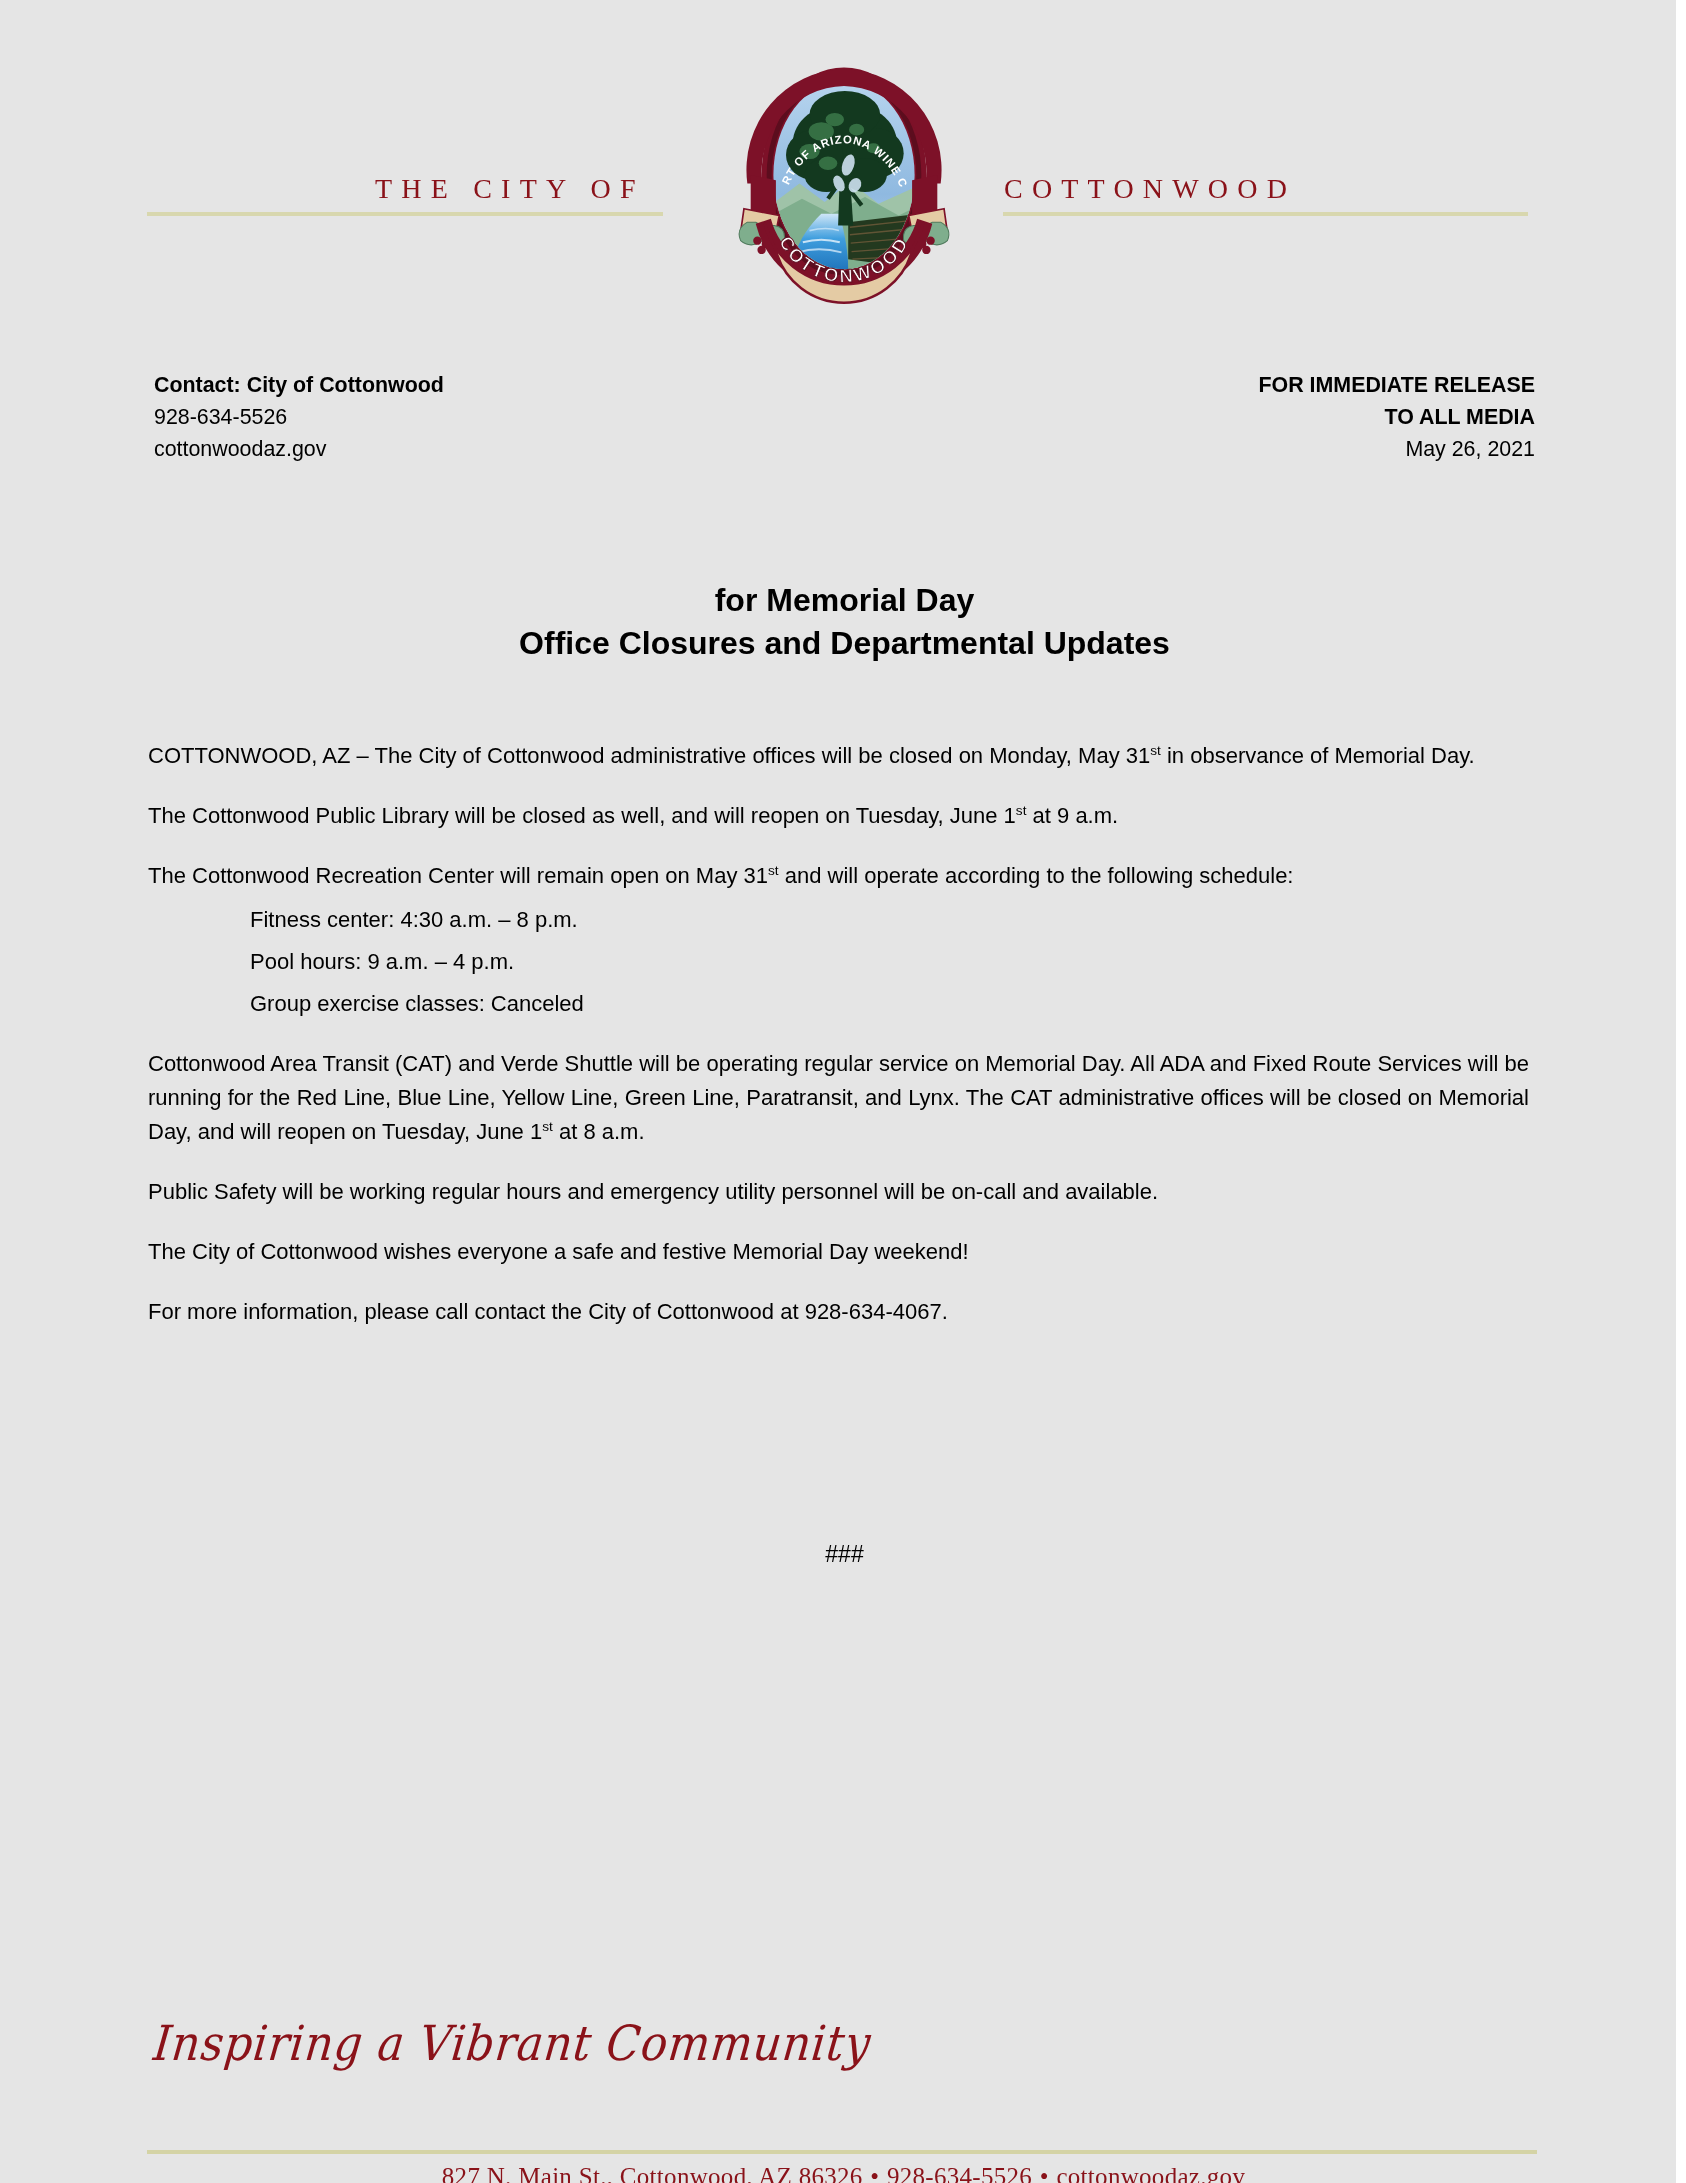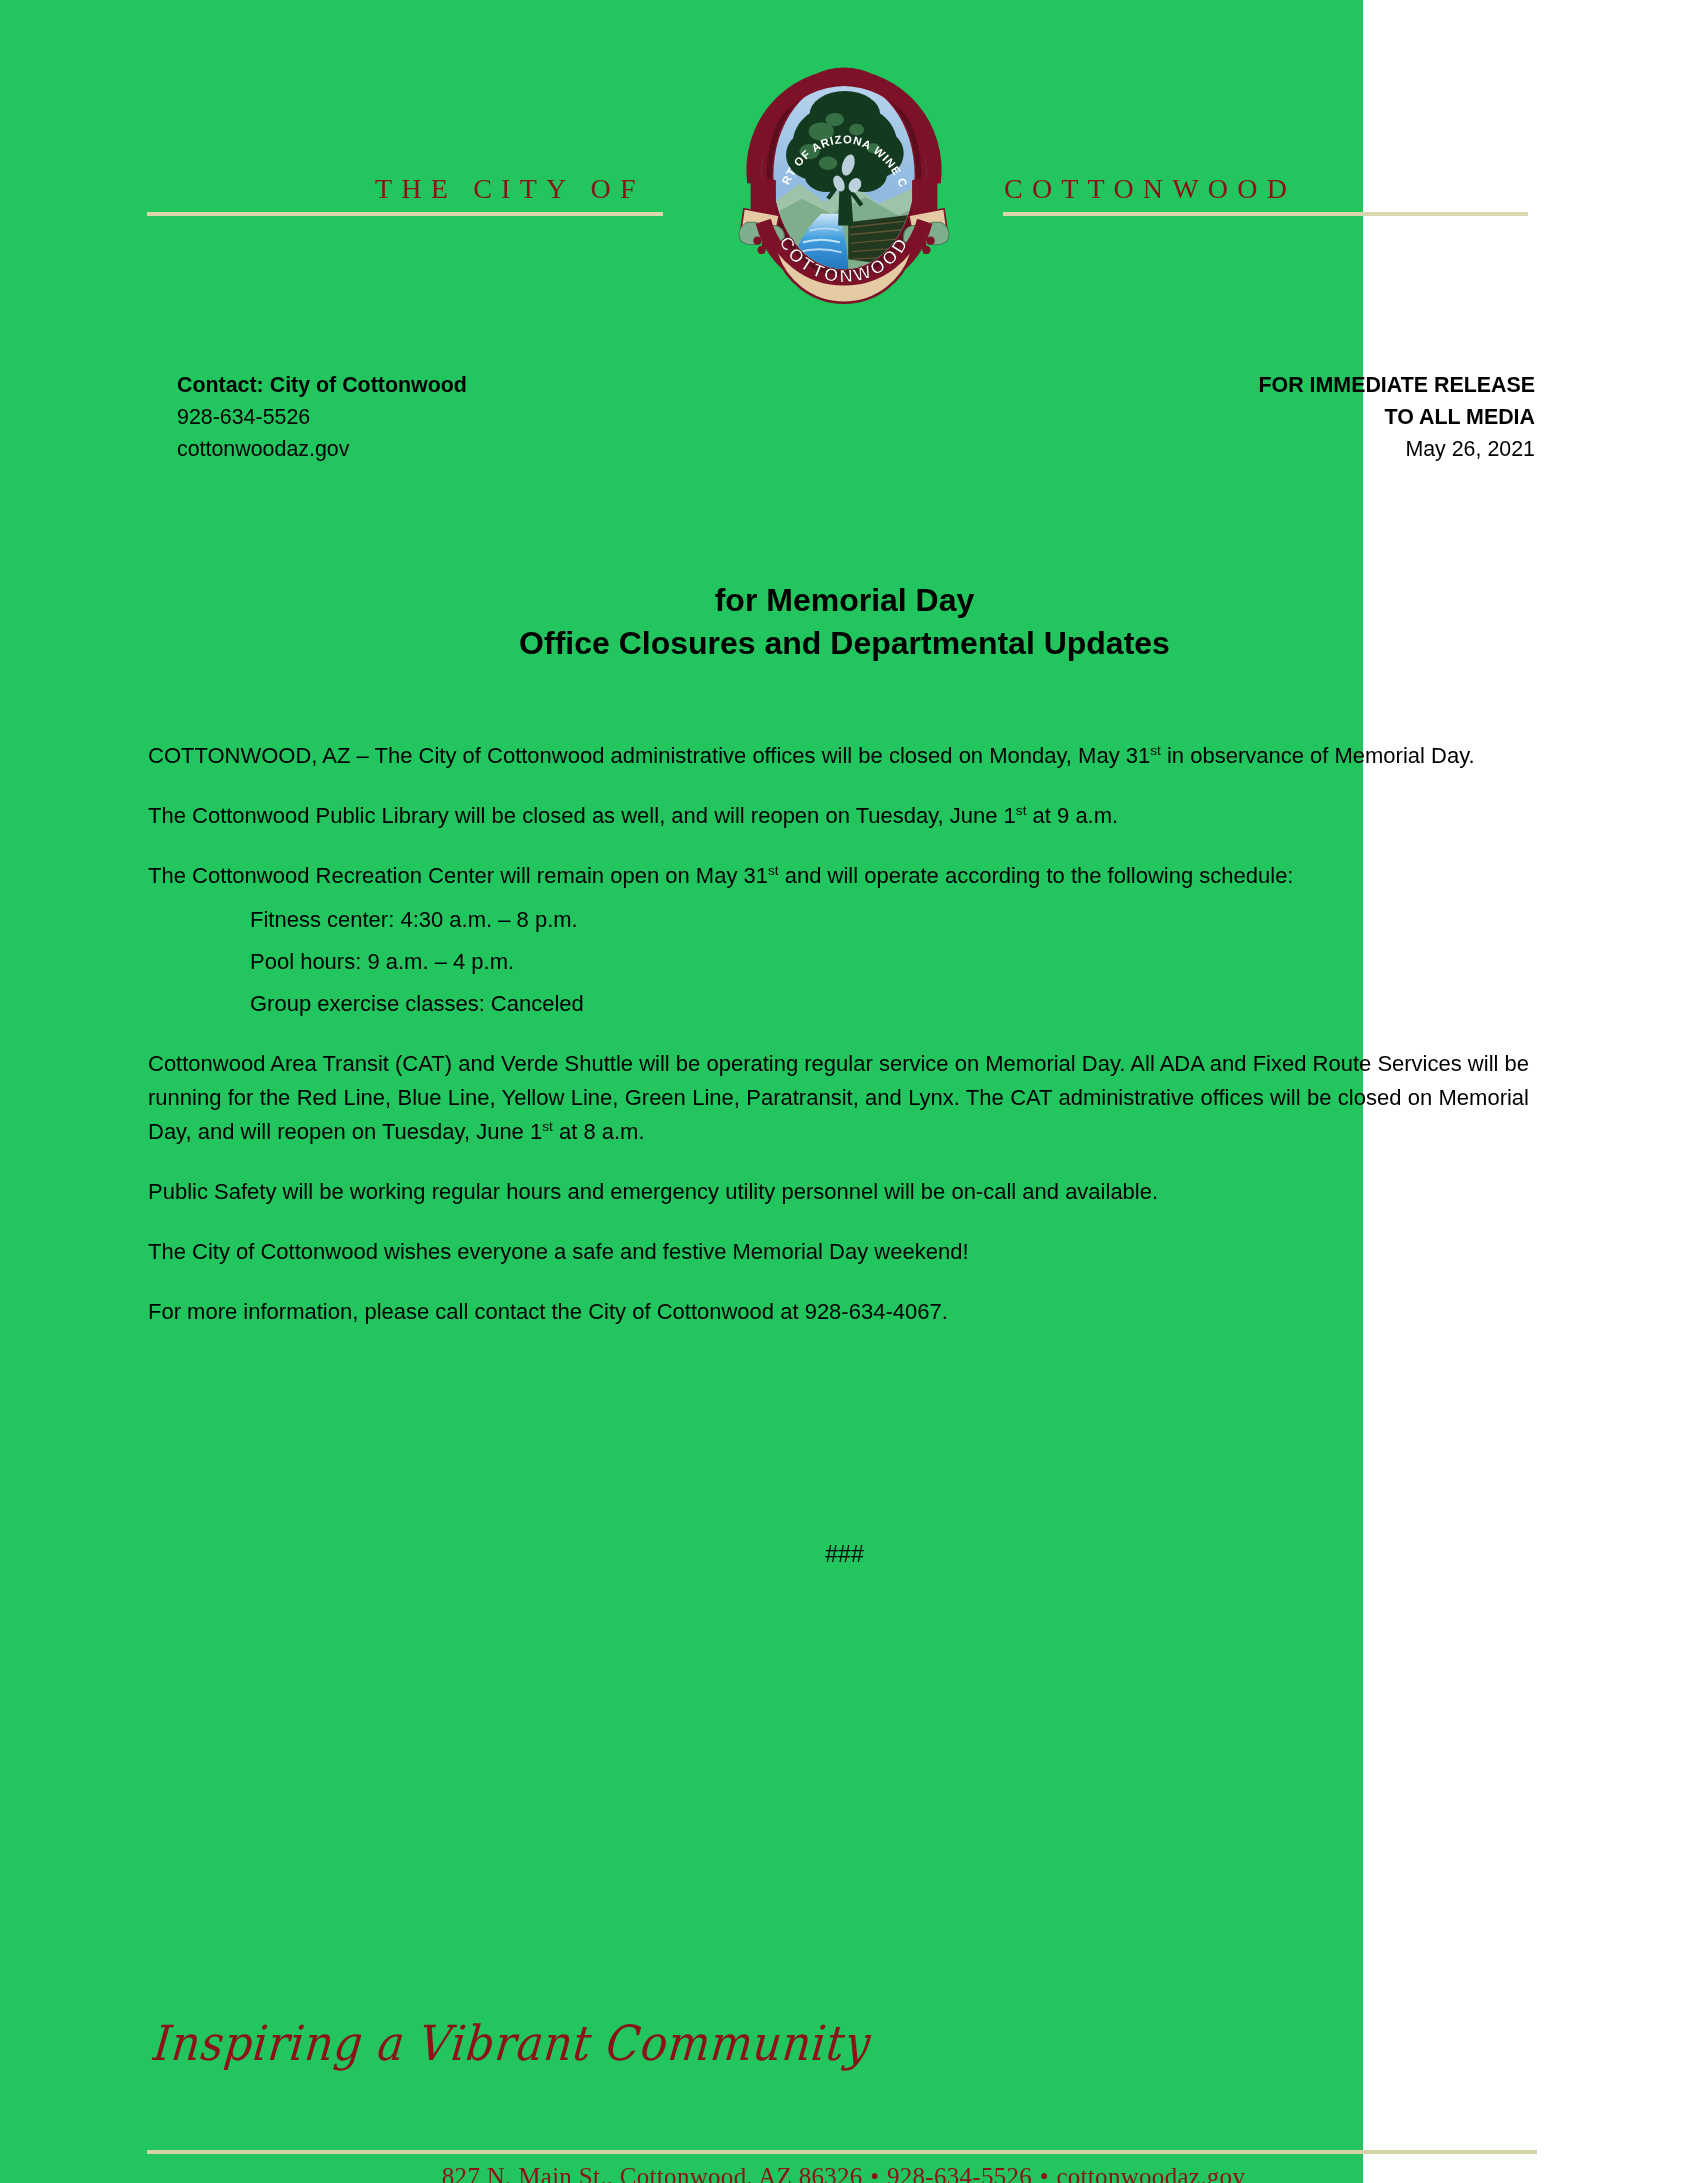--- a/index.html
+++ b/index.html
@@ -11,23 +11,23 @@
     width: 1687px;
     height: 2183px;
     font-family: "Liberation Sans", sans-serif;
     color: #000000;
     position: relative;
     overflow: hidden;
   }
 
   .page {
     position: relative;
-    width: 1363px;
+    width: 1676px;
     height: 2183px;
-    background: #22c55e;
+    background: #e5e5e5;
   }
 
   
   .header {
     position: absolute;
     top: 0;
     left: 0;
     width: 1687px;
     height: 336px;
   }
@@ -69,21 +69,20 @@
     top: 369px;
     left: 154px;
     width: 1381px;
     display: flex;
     justify-content: space-between;
     align-items: flex-start;
   }
   .meta-left, .meta-right {
     font-size: 21.4px;
     line-height: 32px;
-    margin-left: 23px;
   }
   .meta-right { text-align: right; }
   .bold { font-weight: bold; }
 
   
   .title {
     position: absolute;
     top: 579px;
     left: 154px;
     width: 1381px;

